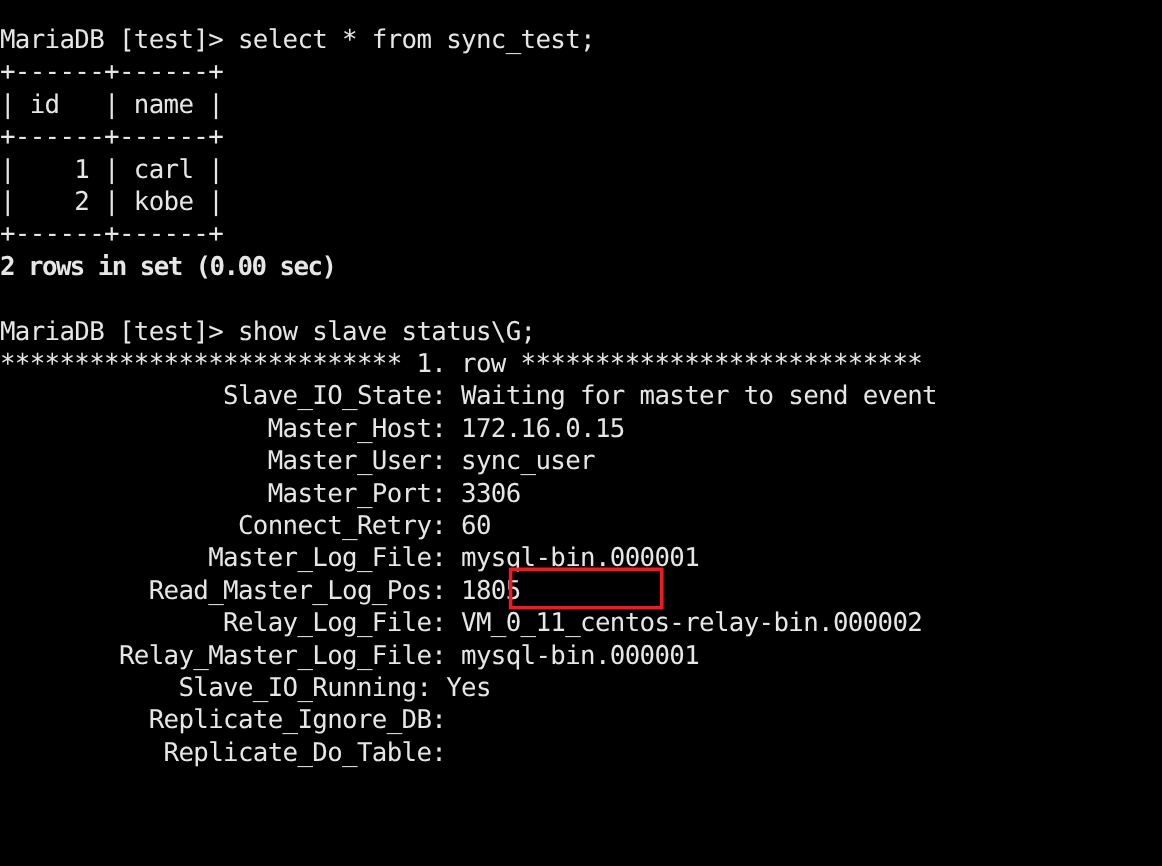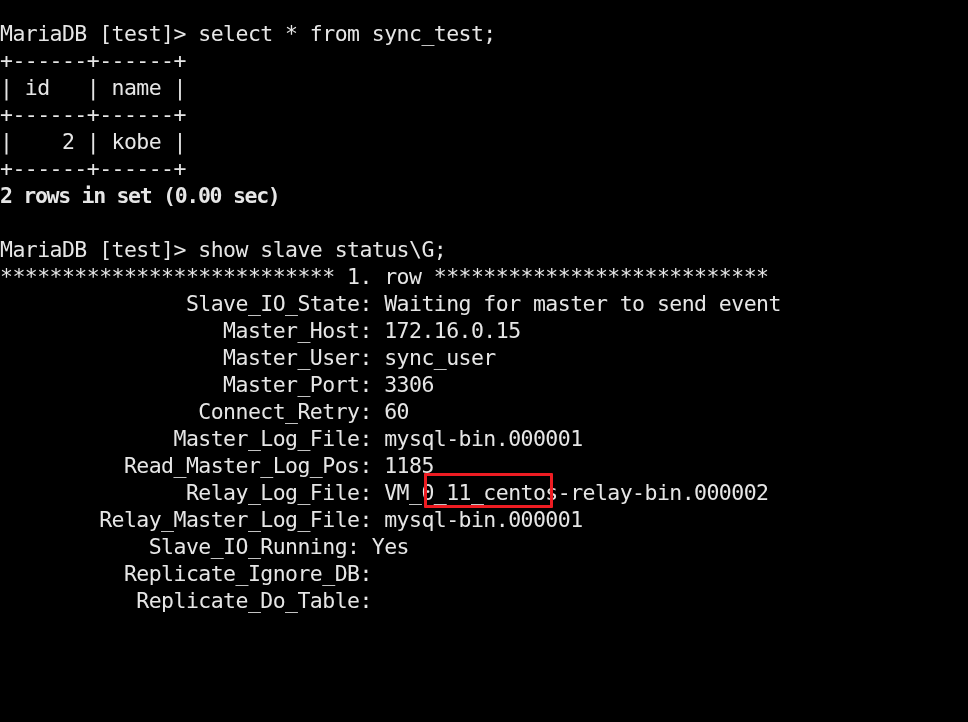--- a/index.html
+++ b/index.html
@@ -55,33 +55,34 @@
 </style>
 </head>
 <body>
 
 <div id="terminal" style="background: rgb(0, 0, 0); color: rgb(230, 230, 230);">
 
   <div class="line">MariaDB [test]&gt; select * from sync_test;</div>
   <div class="line">+------+------+</div>
   <div class="line">| id   | name |</div>
   <div class="line">+------+------+</div>
+  <div class="line">|    1 | carl |</div>
   <div class="line">|    2 | kobe |</div>
   <div class="line">+------+------+</div>
   <div class="line bold">2 rows in set (0.00 sec)</div>
   <div class="line blank"></div>
   <div class="line">MariaDB [test]&gt; show slave status\G;</div>
   <div class="line">*************************** 1. row ***************************</div>
   <div class="line">               Slave_IO_State: Waiting for master to send event</div>
   <div class="line">                  Master_Host: 172.16.0.15</div>
   <div class="line">                  Master_User: sync_user</div>
   <div class="line">                  Master_Port: 3306</div>
   <div class="line">                Connect_Retry: 60</div>
   <div class="line">              Master_Log_File: mysql-bin.000001</div>
-  <div class="line">          Read_Master_Log_Pos: 1185</div>
+  <div class="line">          Read_Master_Log_Pos: 1805</div>
   <div class="line">               Relay_Log_File: VM_0_11_centos-relay-bin.000002</div>
   <div class="line">        Relay_Master_Log_File: mysql-bin.000001</div>
   <div class="line">            Slave_IO_Running: Yes</div>
   <div class="line">          Replicate_Ignore_DB:</div>
   <div class="line">           Replicate_Do_Table:</div>
 
   <div id="highlight-box" style="border-color: rgb(238, 28, 34);"></div>
 
 </div>
 

